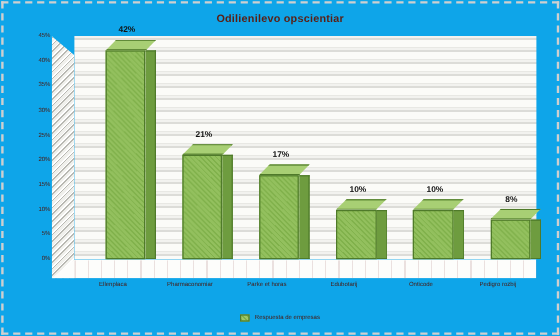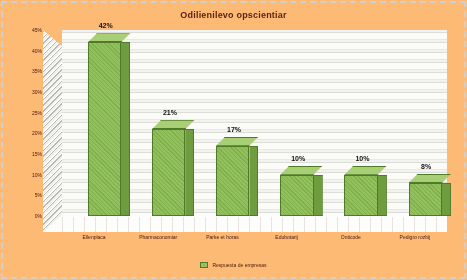--- a/index.html
+++ b/index.html
@@ -11,21 +11,21 @@
     width: 467px;
     height: 280px;
     overflow: hidden;
     font-family: "Liberation Sans", sans-serif;
   }
 
   #chart-window {
     position: relative;
     width: 467px;
     height: 280px;
-    background: #fdba74;
+    background: #0ea5e9;
     box-sizing: border-box;
   }
 
   
   #selection-border {
     position: absolute;
     left: 1px; top: 1px;
     right: 1px; bottom: 1px;
     border: 2px dashed #cfcfcf;
     pointer-events: none;

